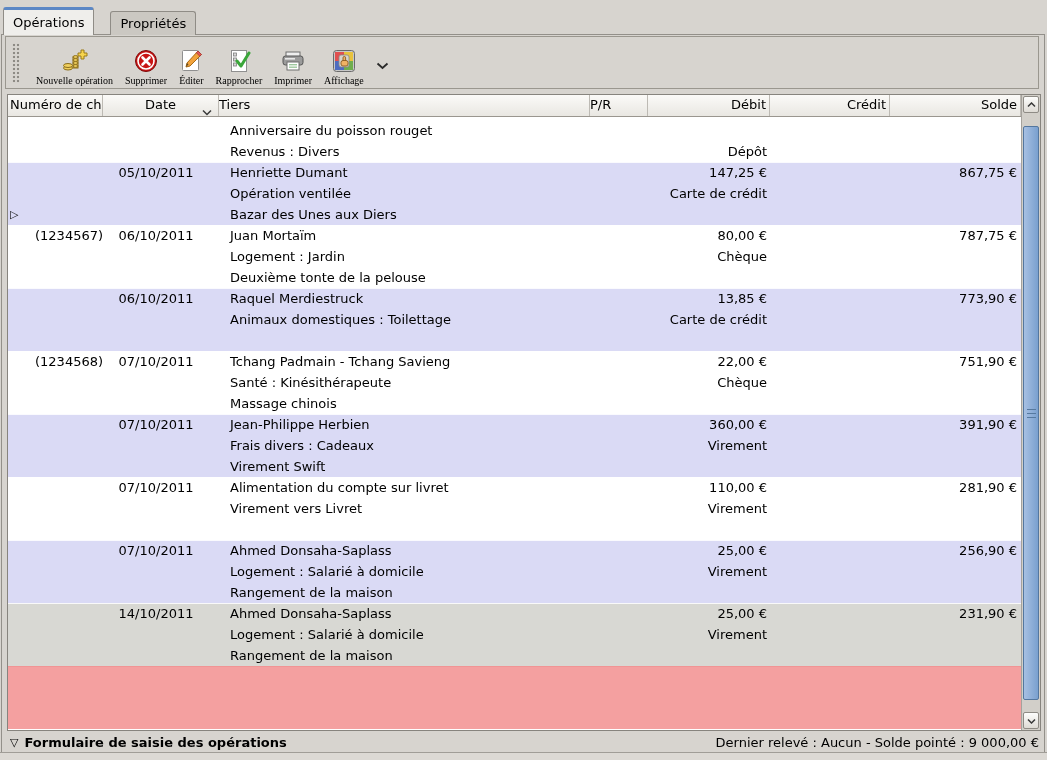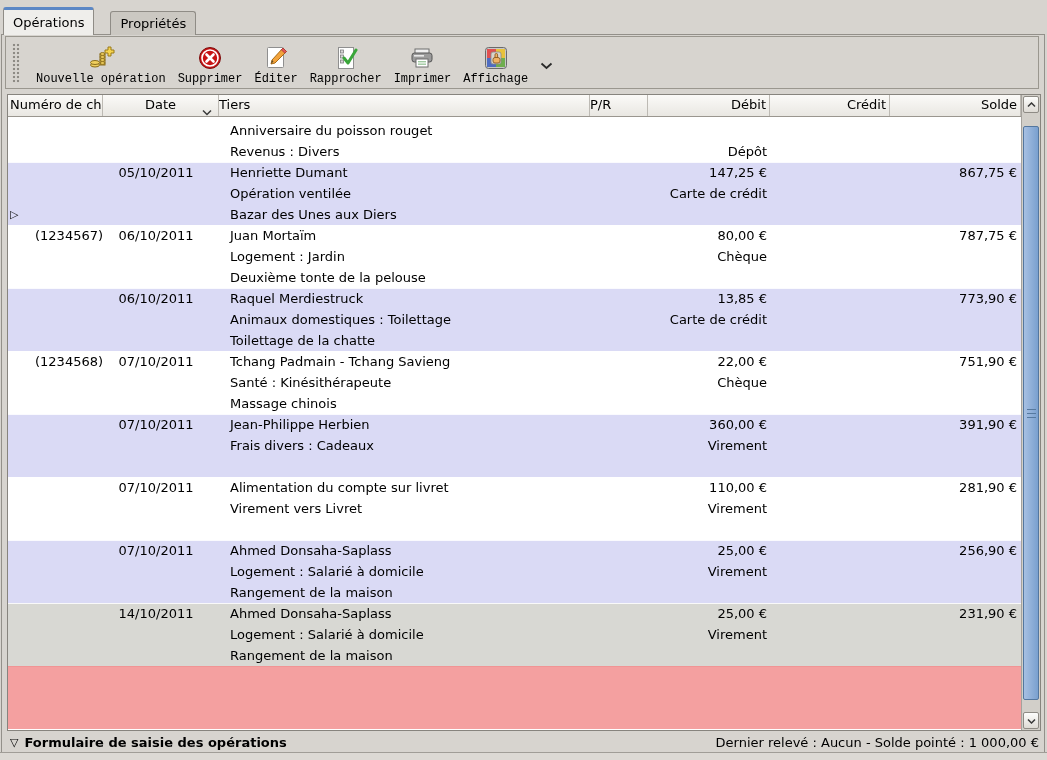--- a/index.html
+++ b/index.html
@@ -15,21 +15,21 @@
   .tab.active{height:25px; background:#efeeeb; border-top:3px solid #5b87c5; position:relative; z-index:6;}
   
   .nb-frame{position:absolute; left:1px; top:34px; width:1042px; height:717px; border:1px solid #93908a; background:transparent;}
   
   .toolbar{position:absolute; left:5px; top:36px; width:1034px; height:53px; border:1px solid #9a978f;
            box-sizing:border-box; display:flex; align-items:center; padding-left:6px;}
   .drag-handle{width:8px; height:40px; margin-right:10px;
     background-image:radial-gradient(circle at 2px 2px,#8e8b85 1.1px,transparent 1.6px);
     background-size:4px 4px;}
   .tbtn{display:flex; flex-direction:column; align-items:center; justify-content:flex-end; gap:1px;
-        background:none; border:none; padding:1px 6px; font-family:Liberation Mono, monospace; font-size:12px; color:#000; height:48px;}
+        background:none; border:none; padding:1px 6px; font-family:Liberation Serif, serif; font-size:10px; color:#000; height:48px;}
   .tbtn .ticon{height:26px; display:flex; align-items:center;}
   .overflow-chevron{margin-left:6px; display:flex; align-items:center; height:26px; align-self:flex-start; margin-top:16px;}
   
   .tablebox{position:absolute; left:7px; top:94px; width:1034px; height:637px; border:1px solid #87847e;
             box-sizing:border-box; background:#fff;}
   .thead{display:flex; height:21px; line-height:20px; width:1013px;
          background:linear-gradient(#fbfaf8,#e9e7e2); border-bottom:1px solid #9a968f;}
   .hcell{box-sizing:border-box; border-right:1px solid #bdbab4; overflow:hidden; white-space:nowrap; position:relative; cursor:default;}
   .tbody{width:1013px;}
   .tline{display:flex; height:21px; line-height:21px;}
@@ -304,29 +304,20 @@
             </div>
             <div class="tline">
               <span class="c w-num c-num"></span>
               <span class="c w-date c-date"></span>
               <span class="c w-tiers c-tiers">Animaux domestiques : Toilettage</span>
               <span class="c w-pr c-pr"></span>
               <span class="c w-debit c-debit">Carte de crédit</span>
               <span class="c w-credit c-credit"></span>
               <span class="c w-solde c-solde"></span>
             </div>
-            <div class="tline">
-              <span class="c w-num c-num"></span>
-              <span class="c w-date c-date"></span>
-              <span class="c w-tiers c-tiers">Toilettage de la chatte</span>
-              <span class="c w-pr c-pr"></span>
-              <span class="c w-debit c-debit"></span>
-              <span class="c w-credit c-credit"></span>
-              <span class="c w-solde c-solde"></span>
-            </div>
           </div>
         </div>
         <div class="trow white">
           <div class="lines">
             <div class="tline">
               <span class="c w-num c-num">(1234568)</span>
               <span class="c w-date c-date">07/10/2011</span>
               <span class="c w-tiers c-tiers">Tchang Padmain - Tchang Savieng</span>
               <span class="c w-pr c-pr"></span>
               <span class="c w-debit c-debit">22,00 €</span>
@@ -369,20 +360,21 @@
               <span class="c w-date c-date"></span>
               <span class="c w-tiers c-tiers">Frais divers : Cadeaux</span>
               <span class="c w-pr c-pr"></span>
               <span class="c w-debit c-debit">Virement</span>
               <span class="c w-credit c-credit"></span>
               <span class="c w-solde c-solde"></span>
             </div>
             <div class="tline">
               <span class="c w-num c-num"></span>
               <span class="c w-date c-date"></span>
+              <span class="c w-tiers c-tiers">Virement Swift</span>
               <span class="c w-pr c-pr"></span>
               <span class="c w-debit c-debit"></span>
               <span class="c w-credit c-credit"></span>
               <span class="c w-solde c-solde"></span>
             </div>
           </div>
         </div>
         <div class="trow white">
           <div class="lines">
             <div class="tline">
@@ -493,18 +485,18 @@
             <path d="M1 1.5 L4.5 5 L8 1.5" fill="none" stroke="#3a3a3a" stroke-width="1.5"></path>
           </svg>
       </div>
     </div>
   </div>
 
   <div class="expanderbar">
     <span class="exp-tri">▽</span>
     <span class="exp-label">Formulaire de saisie des opérations</span>
     <span class="exp-spacer"></span>
-    <span class="statusright">Dernier relevé : Aucun - Solde pointé : 1 000,00 €</span>
+    <span class="statusright">Dernier relevé : Aucun - Solde pointé : 9 000,00 €</span>
   </div>
   <div class="footline"></div>
   <div class="footstrip"></div>
 
 </div>
 
 </body></html>

